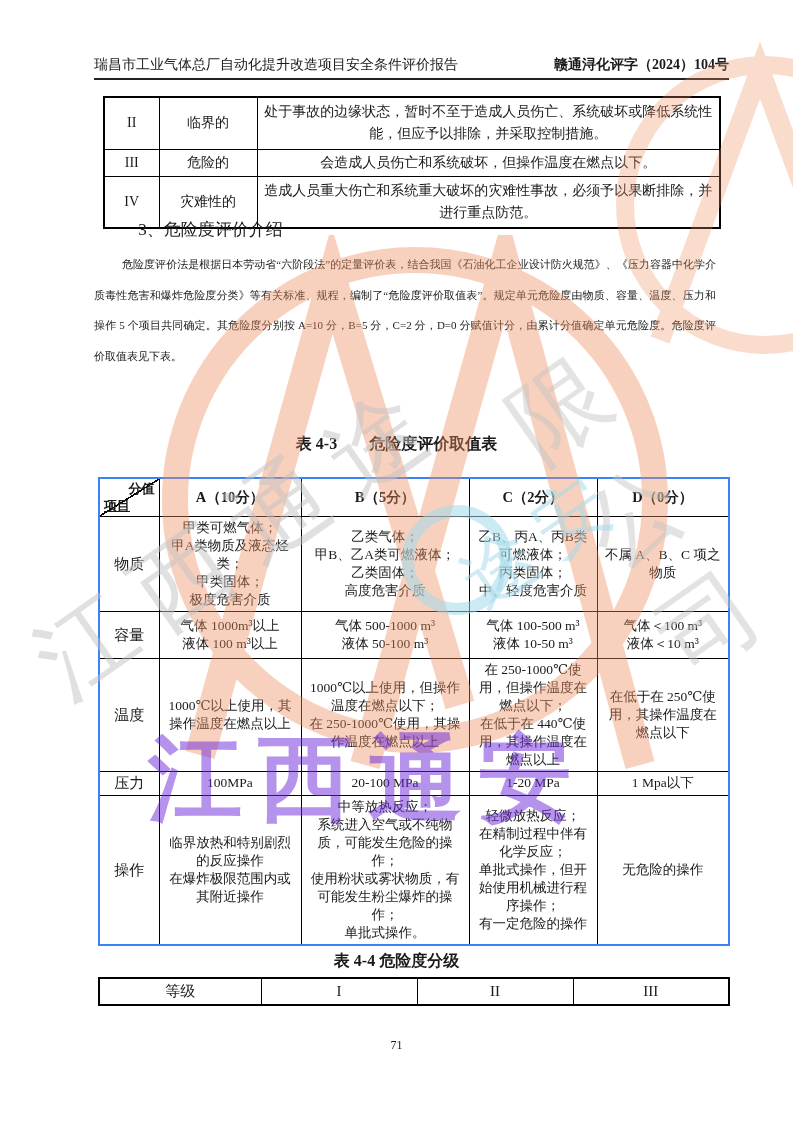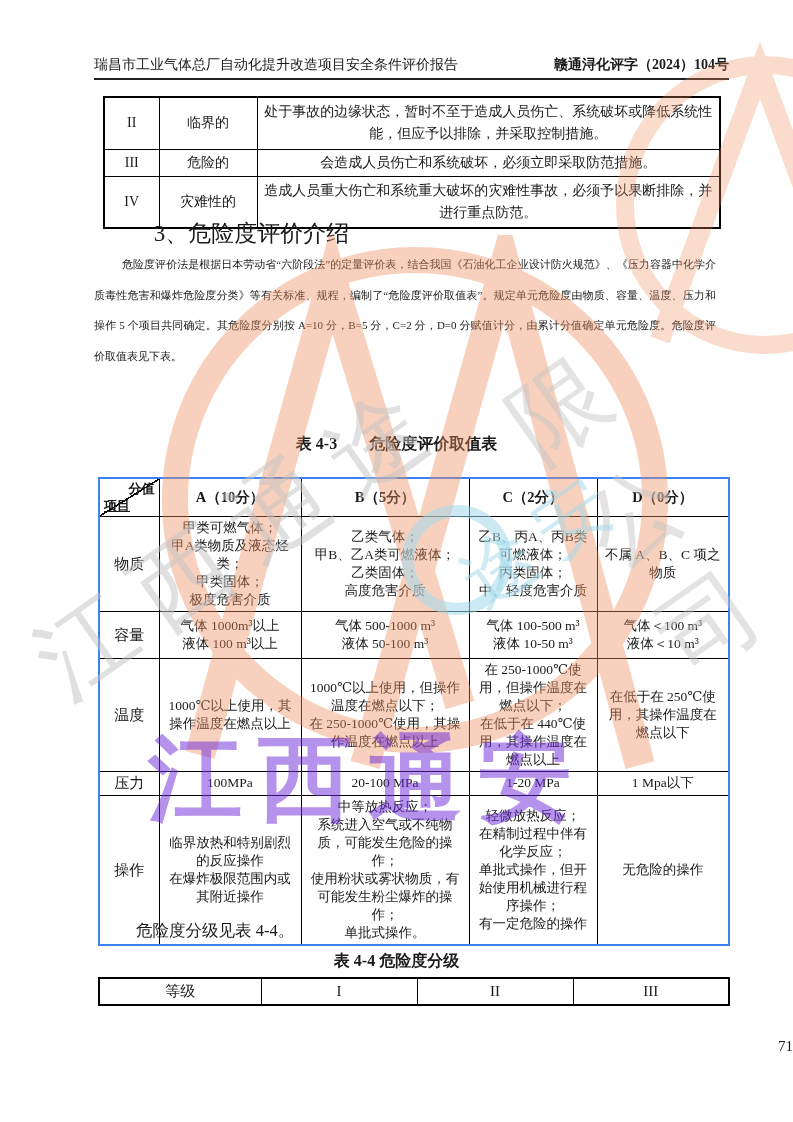--- a/index.html
+++ b/index.html
@@ -20,21 +20,21 @@
         word-break:break-all;}
   .pre{white-space:pre-line;text-align:center;}
   .c{text-align:center;}
 
   
   .t-sev{position:absolute;top:96px;left:103px;width:618px;font-size:14px;line-height:22px;border:2px solid #000;}
   .t-sev td{border:1px solid #000;}
   .t-sev .lv,.t-sev .nm{text-align:center;}
 
   
-  .heading{position:absolute;top:218px;left:94px;right:80px;font-size:23px;text-indent:2.6em;}
+  .heading{position:absolute;top:218px;left:94px;right:80px;font-size:17px;text-indent:2.6em;}
   .para{position:absolute;top:249px;left:94px;width:622px;font-size:11px;line-height:30.5px;
         text-align:justify;text-indent:2.55em;}
   .note{position:absolute;top:920px;left:94px;font-size:16.5px;text-indent:2.55em;width:622px;}
 
   .tbl-title{position:absolute;left:0;width:100%;text-align:center;font-weight:bold;font-size:16px;font-family:Liberation Serif, serif;}
   .tt43{top:434px;}
   .tt44{top:951px;}
 
   
   .t43{position:absolute;top:477px;left:98px;width:630px;font-size:13.5px;line-height:18px;border:2px solid #3b82f6;}
@@ -43,21 +43,21 @@
   .corner{position:relative;padding:0;
     background:linear-gradient(to bottom right,transparent calc(50% - 0.8px),#000 calc(50% - 0.8px),#000 calc(50% + 0.8px),transparent calc(50% + 0.8px));}
   .corner .ct{position:absolute;top:1px;right:4px;font-size:13px;}
   .corner .cb{position:absolute;bottom:1px;left:4px;font-size:13px;text-decoration:underline;}
 
   
   .t44{position:absolute;top:977px;left:98px;width:630px;font-size:15px;border:2px solid #000;}
   .t44 .hd{font-weight:bold;}
   .t44 td{text-align:center;}
 
-  .pgnum{position:absolute;top:1038px;left:0;width:100%;text-align:right;font-size:15px;}
+  .pgnum{position:absolute;top:1038px;left:0;width:100%;text-align:center;font-size:12px;}
 
   
   .wm{position:absolute;inset:0;z-index:3;pointer-events:none;}
   .wm-item{position:absolute;}
   .wm-red{top:716px;left:148px;font-size:94px;letter-spacing:16px;opacity:.5;font-weight:bold;
           font-family:"Liberation Serif","DejaVu Serif",serif;}
   .wm-gray-bl{top:610px;left:48px;font-size:96px;letter-spacing:22px;opacity:.5;
               transform:rotate(-35deg);transform-origin:left center;}
   .wm-gray-tr{top:350px;left:596px;font-size:96px;letter-spacing:14px;opacity:.45;
               transform:rotate(-35deg);transform-origin:left center;}
@@ -86,21 +86,21 @@
         </colgroup>
       <tbody>
           <tr style="height:52px;">
         <td class="lv">II</td>
         <td class="nm">临界的</td>
         <td class="pre">处于事故的边缘状态，暂时不至于造成人员伤亡、系统破坏或降低系统性能，但应予以排除，并采取控制措施。</td>
       </tr>
       <tr style="height:24px;">
         <td class="lv">III</td>
         <td class="nm">危险的</td>
-        <td class="c">会造成人员伤亡和系统破坏，必须立即采取防范措施。</td>
+        <td class="c">会造成人员伤亡和系统破坏，但操作温度在燃点以下。</td>
       </tr>
       <tr style="height:52px;">
         <td class="lv">IV</td>
         <td class="nm">灾难性的</td>
         <td class="pre">造成人员重大伤亡和系统重大破坏的灾难性事故，必须予以果断排除，并进行重点防范。</td>
       </tr>
     </tbody>
       </table>
 
     <div class="heading">3、危险度评价介绍</div>
@@ -178,21 +178,20 @@
 单批式操作。</td>
         <td class="pre">轻微放热反应；
 在精制过程中伴有化学反应；
 单批式操作，但开始使用机械进行程序操作；
 有一定危险的操作</td>
         <td class="pre">无危险的操作</td>
       </tr>
     </tbody>
       </table>
 
-    <div class="note">危险度分级见表 4-4。</div>
     <div class="tbl-title tt44">表 4-4  危险度分级</div>
     <table class="t44">
       <colgroup>
           <col style="width:162px">
           <col style="width:156px">
           <col style="width:156px">
           <col style="width:156px">
         </colgroup>
       <tbody>
       <tr style="height:27px;">

